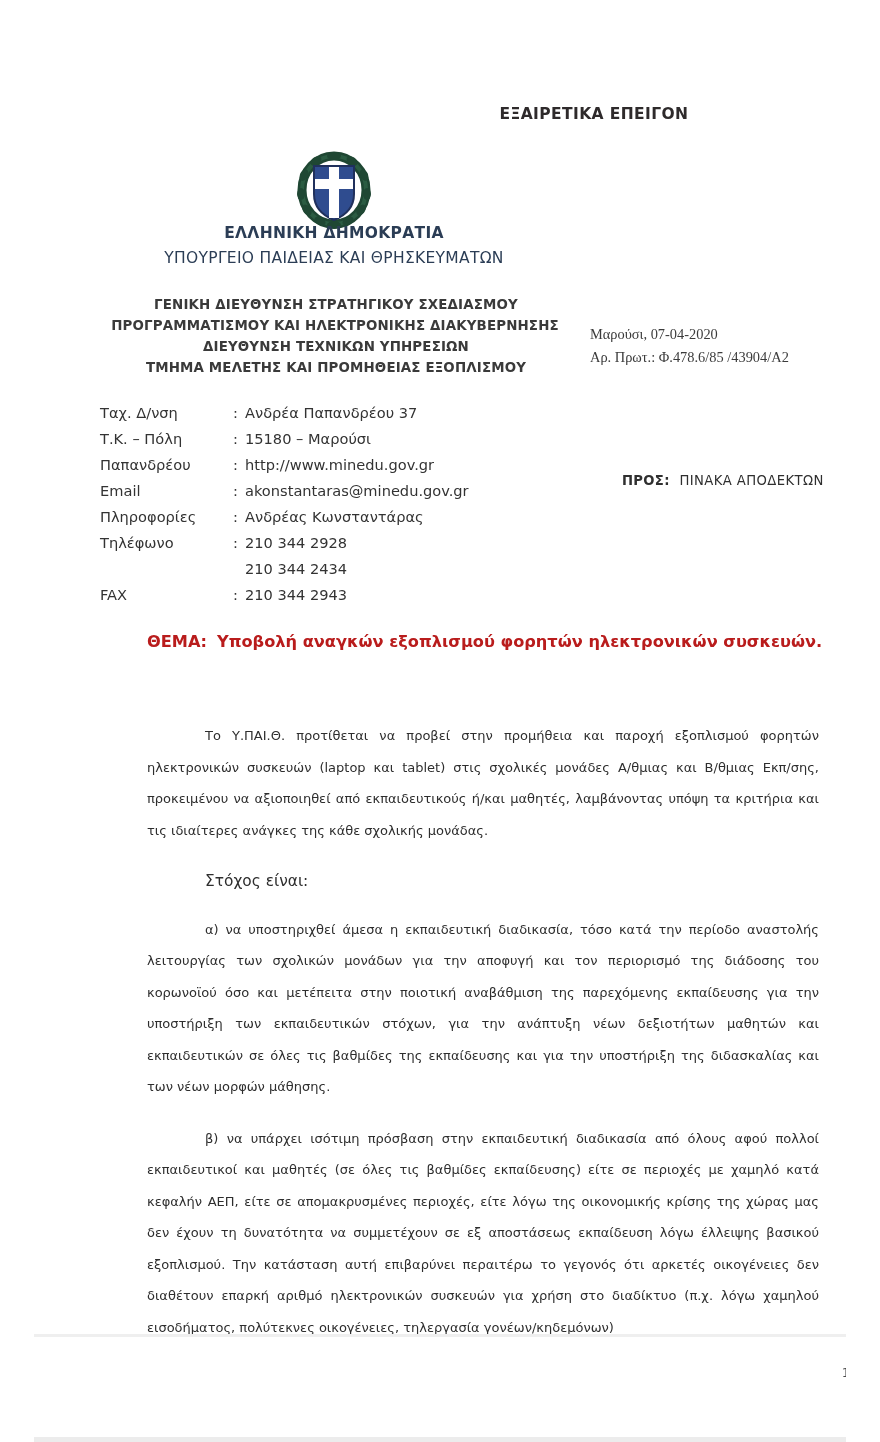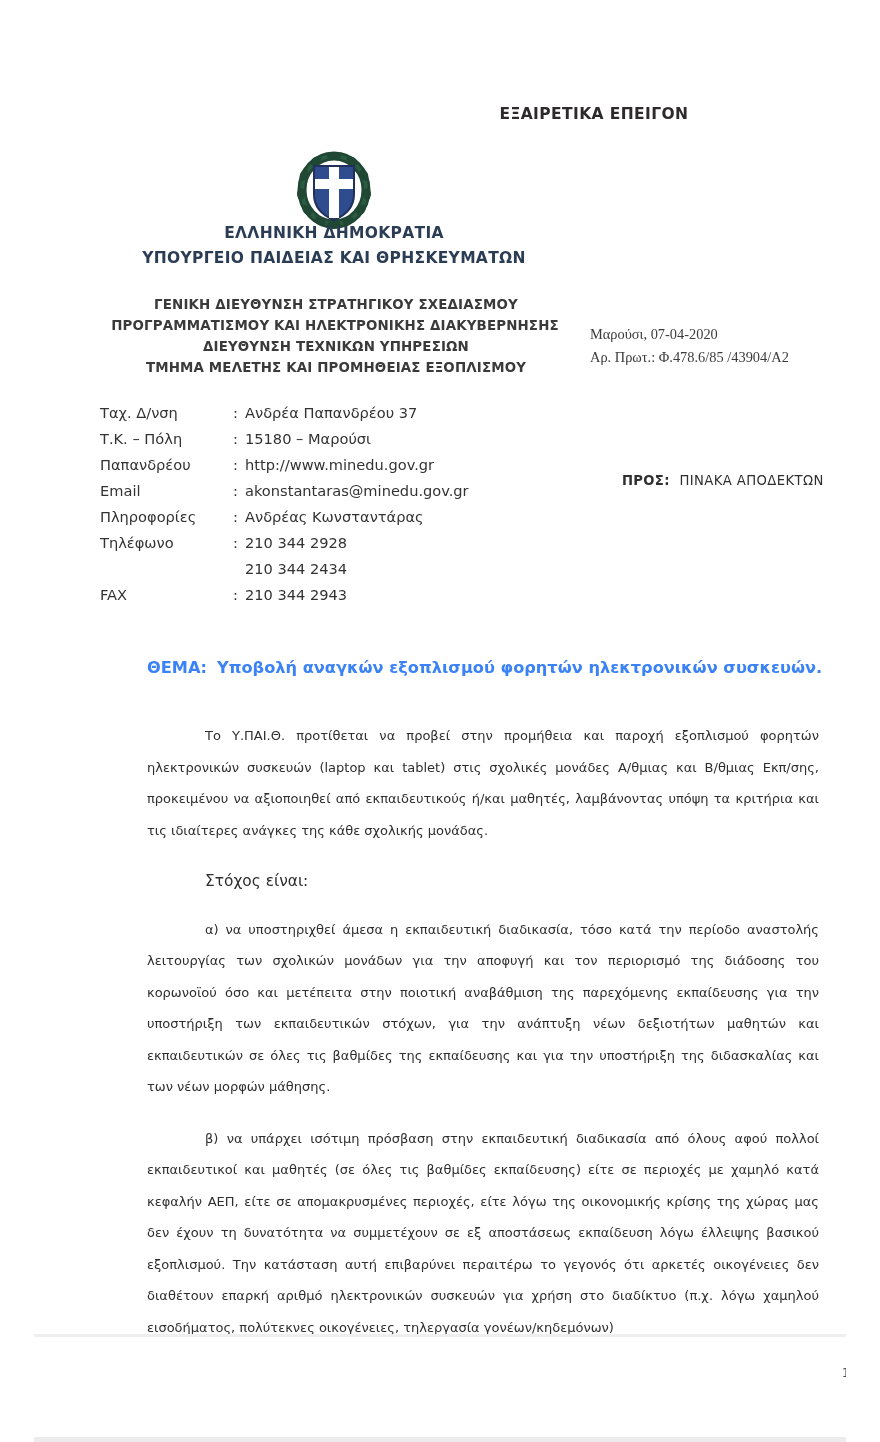--- a/index.html
+++ b/index.html
@@ -62,21 +62,21 @@
   }
   .ministry-line-1 {
     font-size: 15.5px;
     font-weight: bold;
     letter-spacing: 0.3px;
     color: #2b3d55;
     margin-bottom: 7px;
   }
   .ministry-line-2 {
     font-size: 15.5px;
-    font-weight: bold;
+    font-weight: normal;
     letter-spacing: 0.3px;
     color: #2b3d55;
   }
 
   
   .directorate-block {
     position: absolute;
     left: 0;
     top: 294px;
     width: 540px;
@@ -150,23 +150,22 @@
     margin-left: 10px;
   }
 
   
   .subject {
     position: absolute;
     left: 113px;
     top: 632px;
     font-size: 16.2px;
     font-weight: bold;
-    color: #3b82f6;
-    white-space: nowrap;
-    margin-top: 26px;
+    color: #b91c1c;
+    white-space: nowrap;
   }
   .subject .subj-label { margin-right: 10px; }
 
   
   .body-col {
     position: absolute;
     left: 113px;
     top: 720px;
     width: 672px;
   }

